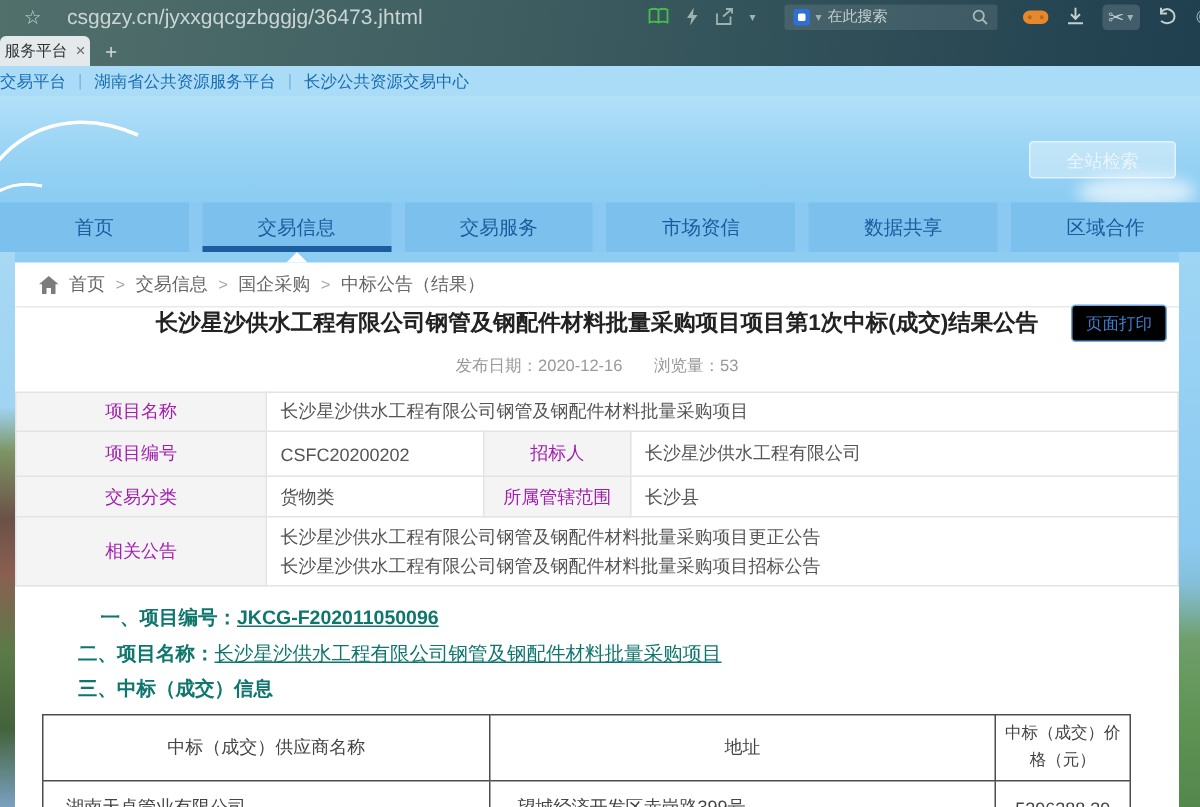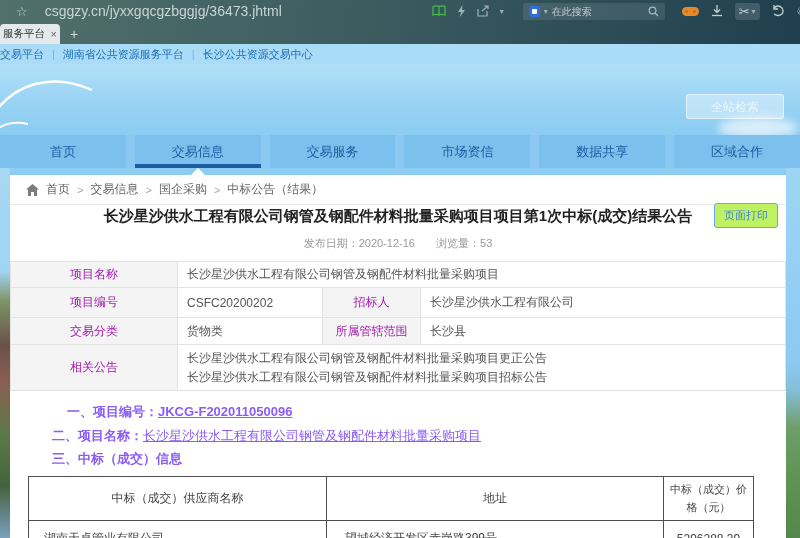--- a/index.html
+++ b/index.html
@@ -77,34 +77,34 @@
   
   .panel { position:absolute; left:10px; right:14px; top:175px; bottom:0; background:#fff; }
 
   .crumbs { height:30px; display:flex; align-items:center; gap:7px; padding:0 16px;
             border-bottom:1px solid #e9e9e9; font-size:12px; color:#666; }
   .crumbs .csep { color:#aaa; font-size:11px; }
   .crumbs span[data-name^="crumb"] { cursor:pointer; }
 
   .title-row { position:relative; padding:0 58px; text-align:center; }
   .art-title { font-size:15px; font-weight:bold; color:#222; line-height:1.4; }
-  .print-btn { position:absolute; right:8px; top:-2px; background:#bef264; border:1px solid #6fa8e0;
+  .print-btn { position:absolute; right:8px; top:-2px; background:#000000; border:1px solid #6fa8e0;
                color:#3f7fd0; font-size:11px; padding:4px 9px; border-radius:3px; cursor:pointer;
                font-family:Liberation Sans, sans-serif; }
   .publish { text-align:center; font-size:11px; color:#999; margin-top:10px; }
   .publish b { font-weight:normal; margin-right:18px; }
 
   
   .info-table { width:100%; border-collapse:collapse; margin-top:10px; font-size:12px; }
   .info-table td { border:1px solid #e3e3e3; padding:4px 9px; color:#555; }
   .info-table td.lbl { background:#f4f4f4; text-align:center; color:#a21caf; }
   .info-table .ann { line-height:1.55; cursor:pointer; }
 
   
-  .sections { margin-top:9px; font-size:13px; color:#8b5cf6; line-height:1.8; }
+  .sections { margin-top:9px; font-size:13px; color:#0f766e; line-height:1.8; }
   .sec { font-weight:bold; }
   .sec.first { padding-left:57px; }
   .sec.rest  { padding-left:42px; }
   .sec-val { text-decoration:underline; }
   .sec-val.normal { font-weight:normal; }
 
   
   .result-table { border-collapse:collapse; margin:6px 0 0 18px; font-size:12px; color:#444;
                   table-layout:fixed; width:725px; }
   .result-table th, .result-table td { border:1px solid #4d4d4d; font-weight:normal; }

